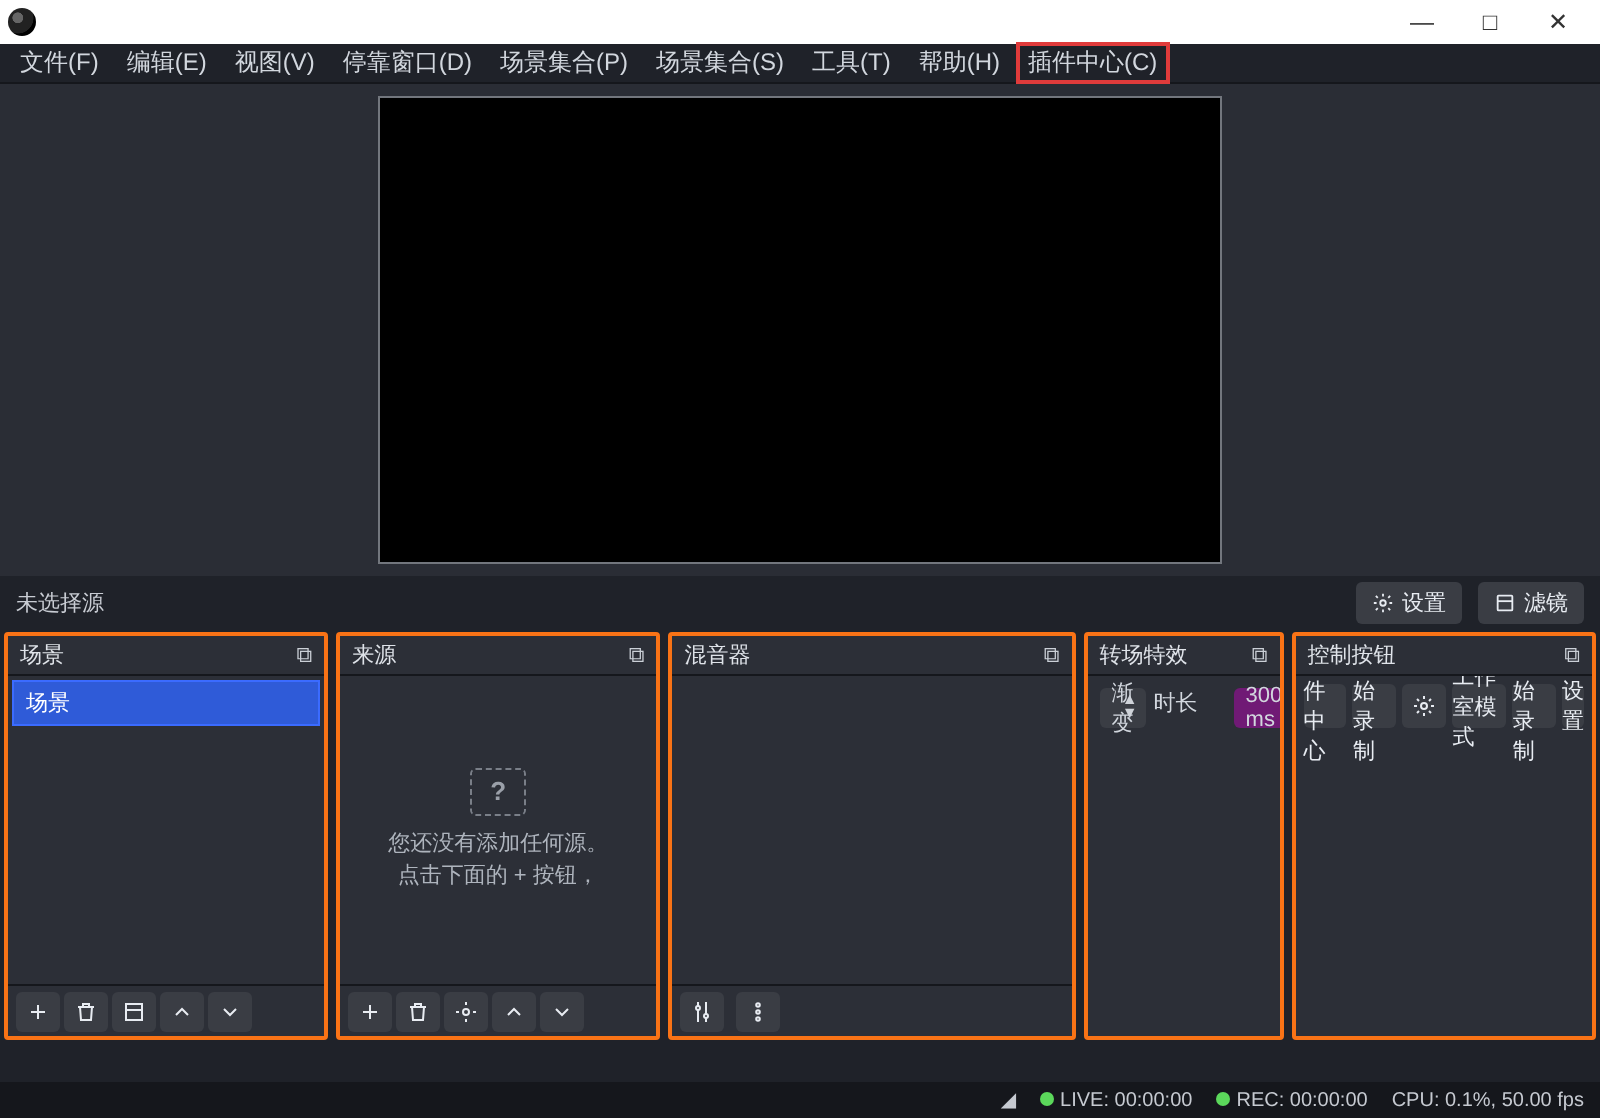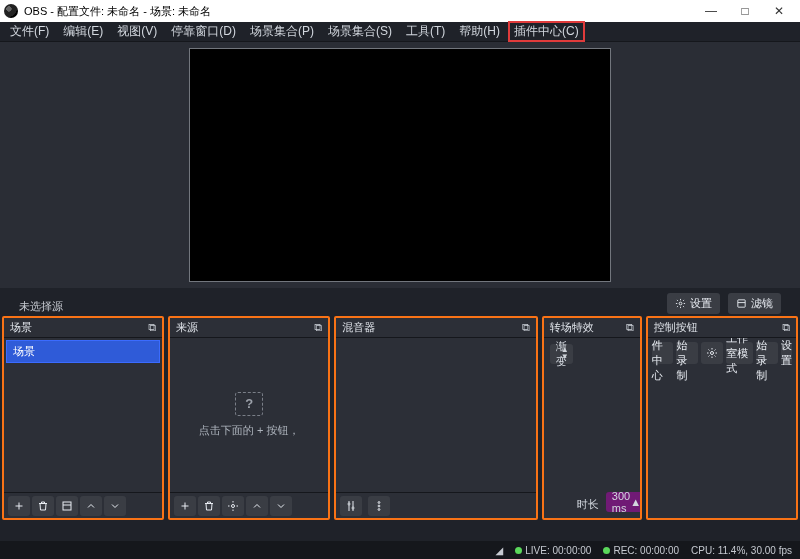--- a/index.html
+++ b/index.html
@@ -6,21 +6,21 @@
 body{width:800px;height:559px;background:#1f2229;color:#d2d7de;font-size:11px;overflow:hidden;position:relative}
 .titlebar{height:22px;background:#fff;color:#000;display:flex;align-items:center;padding:0 4px;font-size:11px}
 .titlebar .ico{width:14px;height:14px;border-radius:50%;background:radial-gradient(circle at 35% 35%,#666 20%,#222 22%,#222 60%,#000 62%);margin-right:6px}
 .titlebar .wctrl{margin-left:auto;display:flex}
 .titlebar .wbtn{width:34px;height:22px;display:flex;align-items:center;justify-content:center;font-size:12px;color:#333}
 .menubar{height:20px;background:#1f2229;display:flex;align-items:center;padding:0 4px;gap:2px;font-size:12px;border-bottom:1px solid #15171c}
 .menubar .mi{padding:2px 6px;color:#d2d7de;white-space:nowrap}
 .menubar .mi.hl{border:2px solid #e03b3b;padding:0 4px}
 .preview{height:246px;display:flex;align-items:center;justify-content:center;background:#2a2d35;padding:8px 0}
 .preview .canvas{width:422px;height:234px;background:#000;border:1px solid #72767d}
-.sourcebar{height:26px;display:flex;align-items:flex-end;padding:0 19px;gap:8px;background:#1f2229}
+.sourcebar{height:26px;display:flex;align-items:center;padding:0 8px;gap:8px;background:#1f2229}
 .sourcebar .label{color:#c8ccd3;margin-right:auto}
 .pillbtn{background:#3a3d44;border-radius:3px;padding:3px 8px;display:flex;align-items:center;gap:4px;color:#e8ecf2;font-size:11px}
 .pillbtn svg{width:11px;height:11px}
 .docks{display:flex;gap:4px;padding:2px 2px 0 2px;height:206px}
 .dock{background:#2c2f37;border:2px solid #f97316;border-radius:2px;display:flex;flex-direction:column}
 .dock .hdr{height:20px;display:flex;align-items:center;padding:0 6px;color:#dfe3e9;font-size:11px;border-bottom:1px solid #15171c}
 .dock .hdr .pop{margin-left:auto;color:#cbd0d7}
 .dock .body{flex:1;position:relative;overflow:hidden}
 .dock .tb{height:26px;background:#2c2f37;display:flex;align-items:center;gap:2px;padding:0 4px;border-top:1px solid #15171c}
 .sqbtn{width:22px;height:20px;background:#3a3d44;border-radius:3px;display:flex;align-items:center;justify-content:center;color:#e8ecf2}
@@ -30,40 +30,39 @@
 .scene-item{background:#2f5bd8;color:#fff;padding:3px 6px;border:1px solid #3b6bff;font-size:11px}
 .d-sources{width:164px}
 .d-sources .body{display:flex;flex-direction:column;align-items:center;justify-content:center;text-align:center;color:#aeb4bd;font-size:11px;line-height:1.5}
 .qmark{width:28px;height:24px;border:1px dashed #7a7f88;border-radius:3px;display:flex;align-items:center;justify-content:center;color:#9ba0a9;margin-bottom:6px;font-weight:bold;font-size:13px}
 .d-mixer{width:206px}
 .d-mixer .tb{justify-content:flex-start;gap:6px}
 .d-trans{width:100px}
 .d-trans .body{padding:6px;display:flex;gap:4px;font-size:11px}
 .sel{background:#3a3d44;height:20px;border-radius:3px;display:flex;align-items:center;padding:0 6px;position:relative}
 .sel .arrows{position:absolute;right:4px;top:2px;display:flex;flex-direction:column;line-height:7px;font-size:8px;color:#cfd3d9}
-.durrow{display:flex;align-items:flex-end;gap:5px}
+.durrow{display:flex;align-items:flex-start;gap:16px}
 .durrow .lbl{width:24px}
 .durrow .numbox{flex:1;background:#701a75;height:20px;border-radius:3px;display:flex;align-items:center;padding:0 6px;position:relative}
 .btnrow{display:flex;gap:4px;margin-top:2px}
 .d-ctrl{width:154px}
 .d-ctrl .body{padding:4px;display:flex;flex-direction:row;gap:3px}
 .ctrlbtn{background:#3a3d44;border-radius:3px;height:22px;display:flex;align-items:center;justify-content:center;color:#e8ecf2;font-size:11px}
 .ctrlrow{display:flex;gap:3px}
 .ctrlrow .ctrlbtn:first-child{flex:1}
 .ctrlrow .gear{width:22px}
 .statusbar{position:absolute;bottom:0;left:0;right:0;height:18px;background:#15171c;display:flex;align-items:center;justify-content:flex-end;gap:12px;padding:0 8px;font-size:10px;color:#c6cad1}
 .statusbar .dot{display:inline-block;width:7px;height:7px;border-radius:50%;background:#5bd85b;margin-right:3px;vertical-align:middle}
 svg{stroke:currentColor;fill:none;stroke-width:2}
 </style>
 </head>
 <body>
 
 <div class="titlebar">
   <div class="ico"></div>
-  <span>OBS      - 配置文件: 未命名 - 场景: 未命名</span>
   <div class="wctrl">
     <div class="wbtn">—</div>
     <div class="wbtn">□</div>
     <div class="wbtn">✕</div>
   </div>
 </div>
 
 <div class="menubar" id="menubar">
     <div class="mi">文件(F)</div>
     <div class="mi">编辑(E)</div>
@@ -139,20 +138,21 @@
     </div>
   </div>
 
   <div class="dock d-sources">
     <div class="hdr">
       <span>来源</span>
       <span class="pop">⧉</span>
     </div>
     <div class="body">
       <div class="qmark">?</div>
+      <div>您还没有添加任何源。</div>
       <div>点击下面的 + 按钮，</div>
     </div>
     <div class="tb">
       <div class="sqbtn">
           <svg viewBox="0 0 24 24">
             <line x1="12" y1="5" x2="12" y2="19"></line>
             <line x1="5" y1="12" x2="19" y2="12"></line>
           </svg>
         </div>
       <div class="sqbtn">
@@ -270,14 +270,14 @@
       <div class="ctrlbtn">设置</div>
     </div>
   </div>
 
 </div>
 
 <div class="statusbar">
   <span>◢</span>
   <span><span class="dot"></span><span>LIVE: 00:00:00</span></span>
   <span><span class="dot"></span><span>REC: 00:00:00</span></span>
-  <span>CPU: 11.4%, 30.00 fps</span>
+  <span>CPU: 0.1%, 50.00 fps</span>
 </div>
 
 </body></html>

